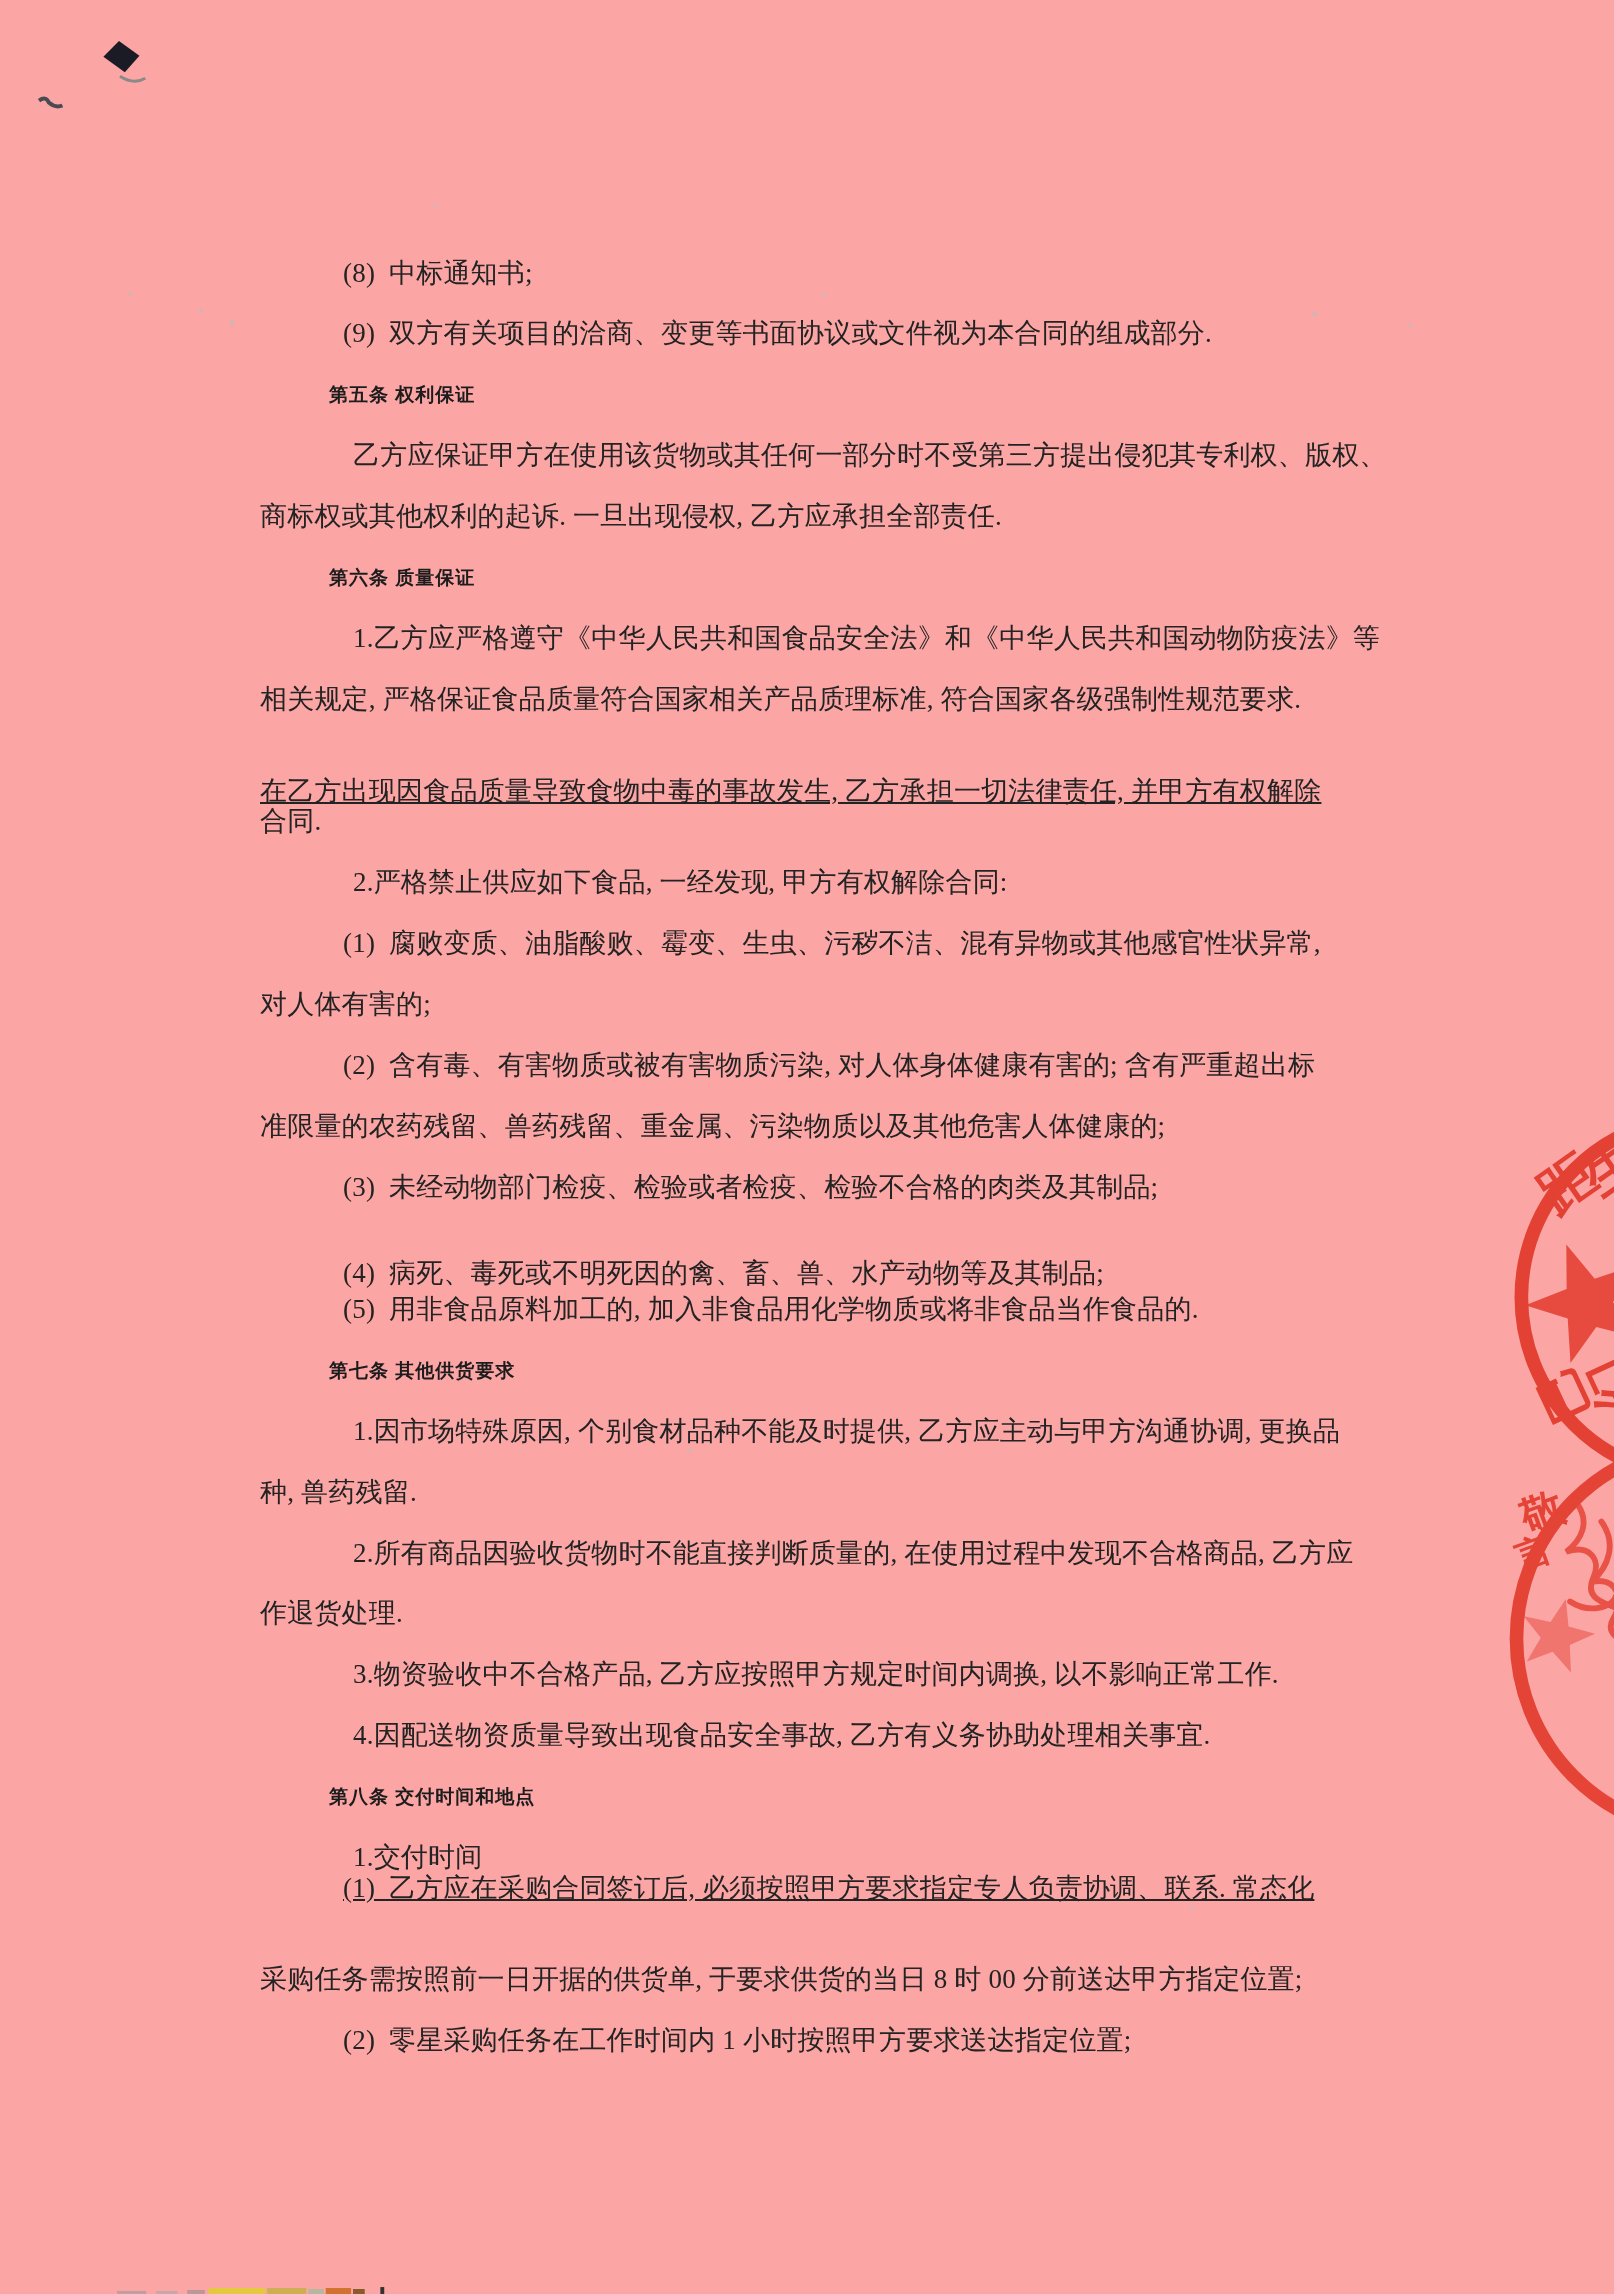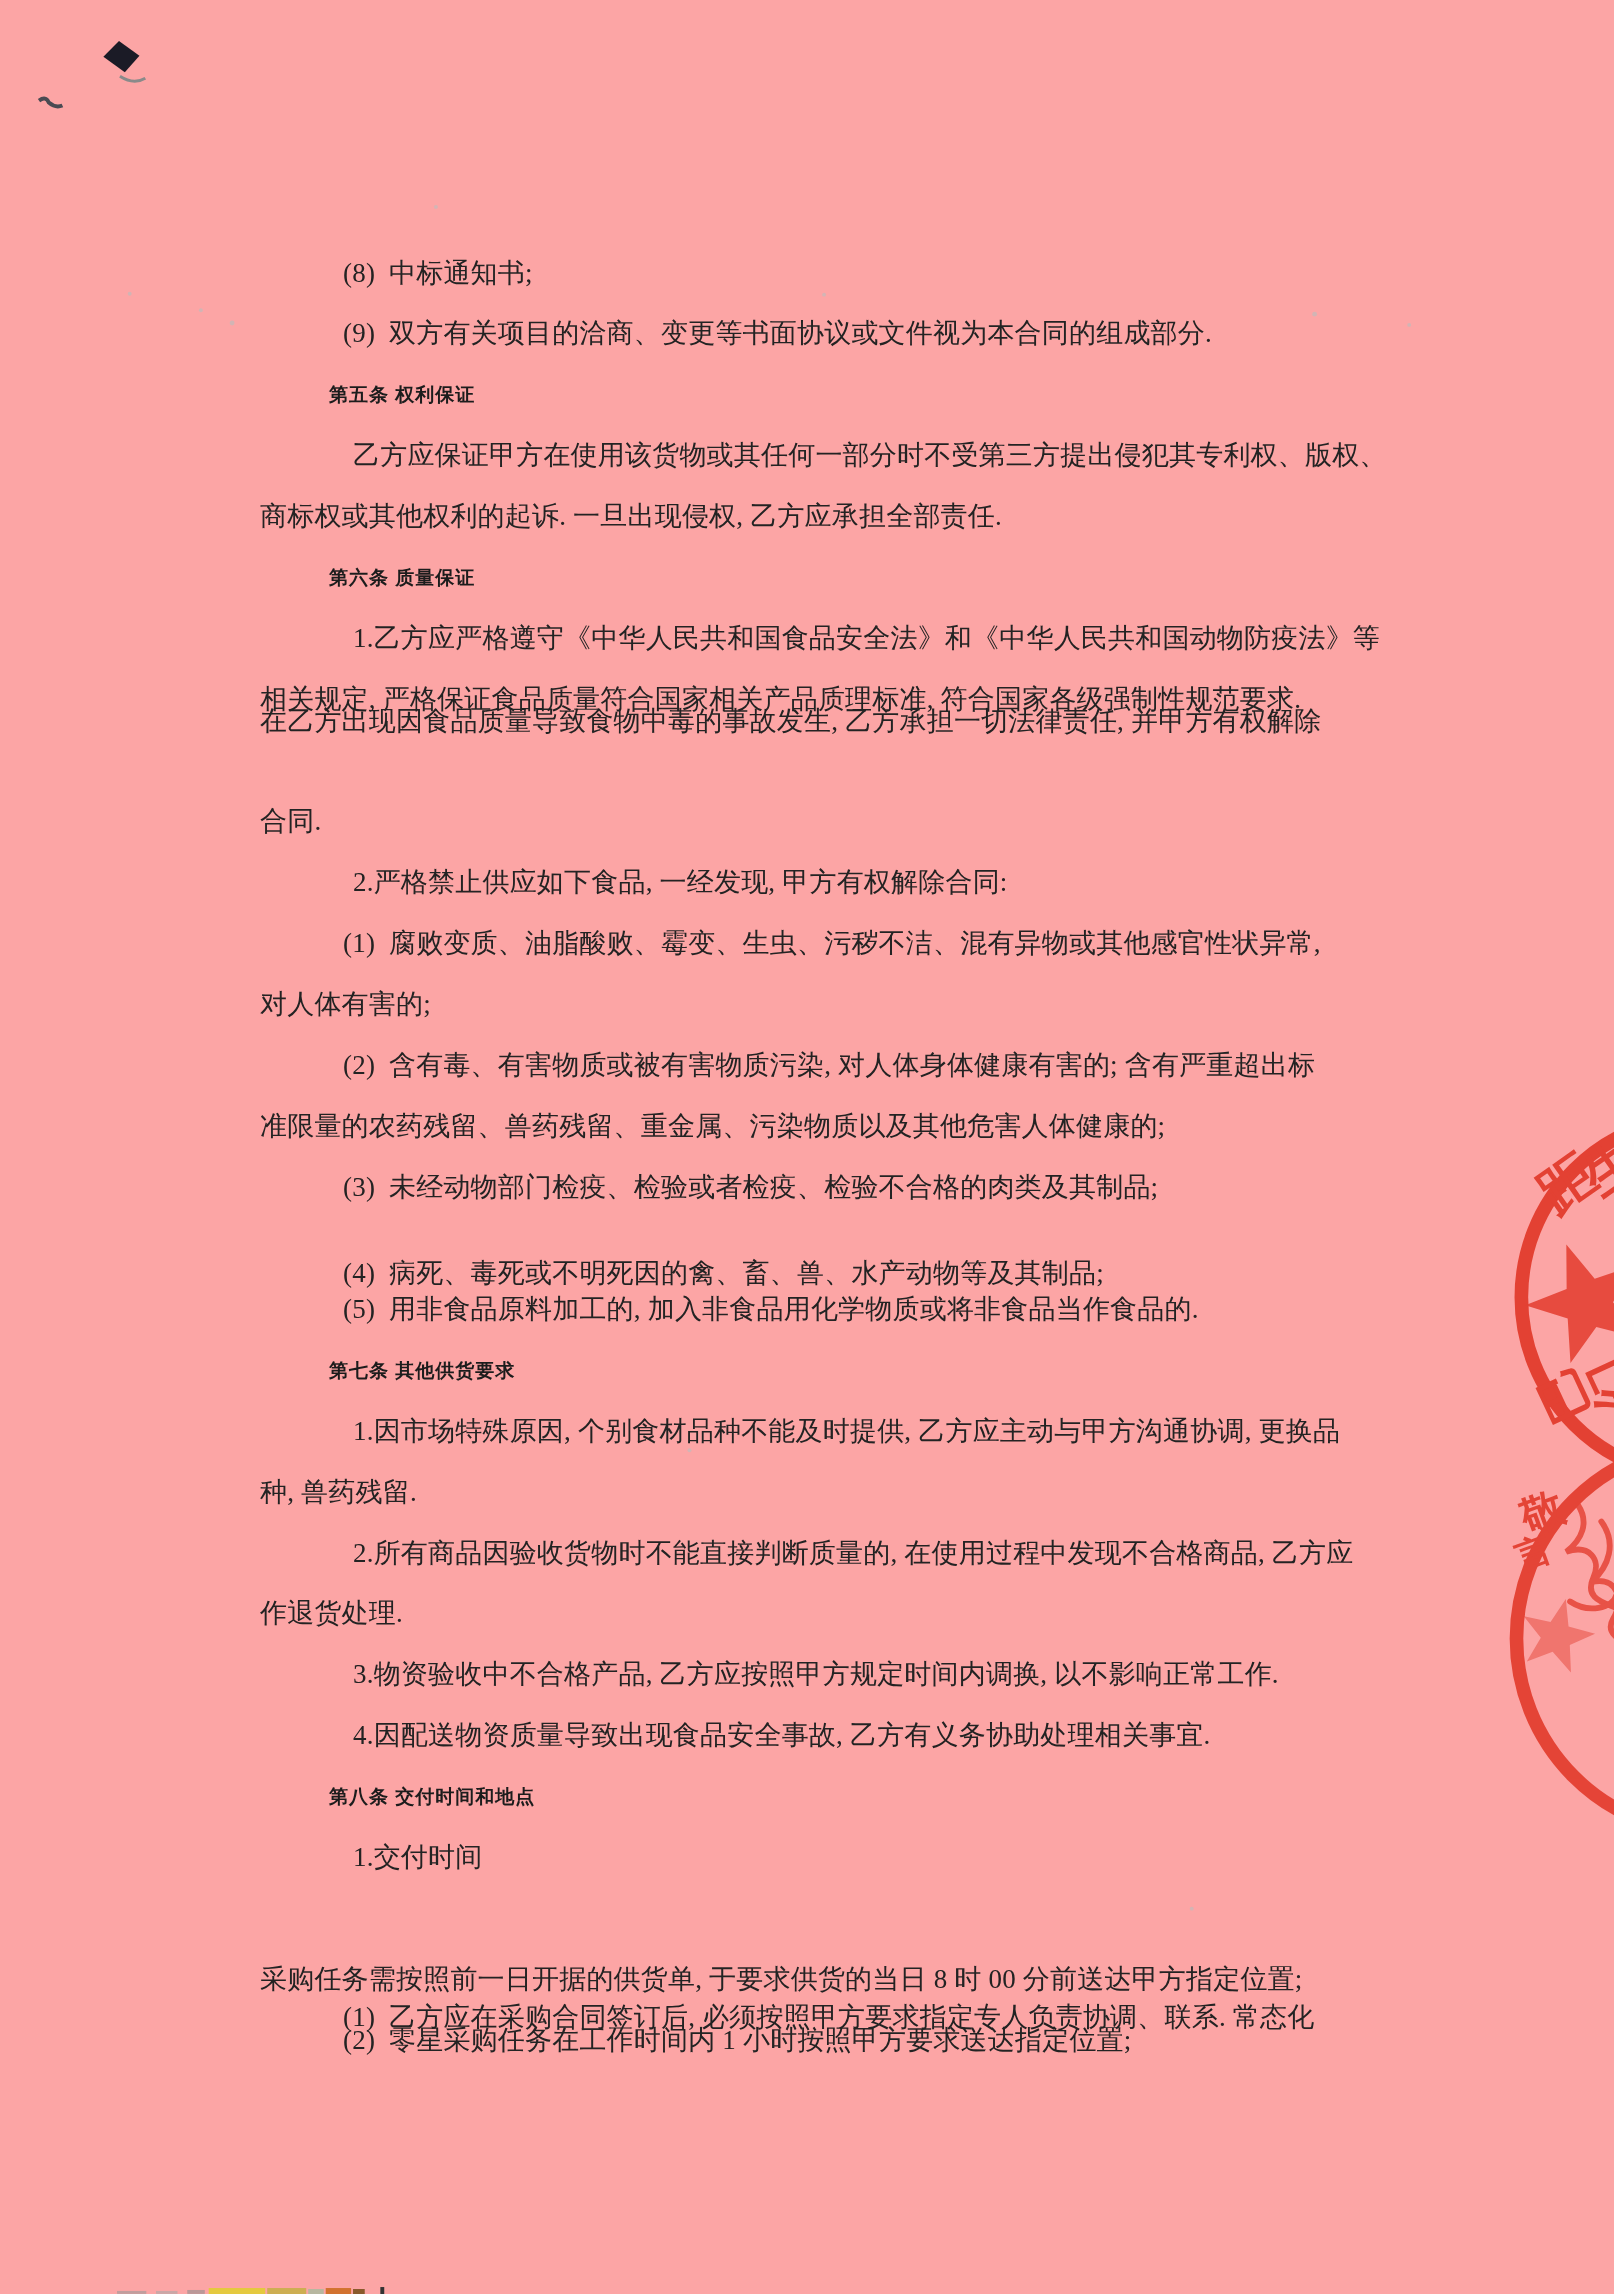--- a/index.html
+++ b/index.html
@@ -34,40 +34,40 @@
 
   <div id="lines">
       <div class="line t-item" style="top: 256px;">(8)  中标通知书;</div>
       <div class="line t-item" style="top: 316px;">(9)  双方有关项目的洽商、变更等书面协议或文件视为本合同的组成部分.</div>
       <div class="line t-heading" style="top: 377px;">第五条 权利保证</div>
       <div class="line t-para" style="top: 438px;">乙方应保证甲方在使用该货物或其任何一部分时不受第三方提出侵犯其专利权、版权、</div>
       <div class="line t-margin" style="top: 499px;">商标权或其他权利的起诉. 一旦出现侵权, 乙方应承担全部责任.</div>
       <div class="line t-heading" style="top: 560px;">第六条 质量保证</div>
       <div class="line t-para" style="top: 621px;">1.乙方应严格遵守《中华人民共和国食品安全法》和《中华人民共和国动物防疫法》等</div>
       <div class="line t-margin" style="top: 682px;">相关规定, 严格保证食品质量符合国家相关产品质理标准, 符合国家各级强制性规范要求.</div>
-      <div class="line t-margin" style="top: 704px;">在乙方出现因食品质量导致食物中毒的事故发生, 乙方承担一切法律责任, 并甲方有权解除</div>
+      <div class="line t-margin" style="top: 774px; text-decoration: underline;">在乙方出现因食品质量导致食物中毒的事故发生, 乙方承担一切法律责任, 并甲方有权解除</div>
       <div class="line t-margin" style="top: 804px;">合同.</div>
       <div class="line t-para" style="top: 865px;">2.严格禁止供应如下食品, 一经发现, 甲方有权解除合同:</div>
       <div class="line t-item" style="top: 926px;">(1)  腐败变质、油脂酸败、霉变、生虫、污秽不洁、混有异物或其他感官性状异常,</div>
       <div class="line t-margin" style="top: 987px;">对人体有害的;</div>
       <div class="line t-item" style="top: 1048px;">(2)  含有毒、有害物质或被有害物质污染, 对人体身体健康有害的; 含有严重超出标</div>
       <div class="line t-margin" style="top: 1109px;">准限量的农药残留、兽药残留、重金属、污染物质以及其他危害人体健康的;</div>
       <div class="line t-item" style="top: 1170px;">(3)  未经动物部门检疫、检验或者检疫、检验不合格的肉类及其制品;</div>
       <div class="line t-item" style="top: 1256px;">(4)  病死、毒死或不明死因的禽、畜、兽、水产动物等及其制品;</div>
       <div class="line t-item" style="top: 1292px;">(5)  用非食品原料加工的, 加入非食品用化学物质或将非食品当作食品的.</div>
       <div class="line t-heading" style="top: 1353px;">第七条 其他供货要求</div>
       <div class="line t-para" style="top: 1414px;">1.因市场特殊原因, 个别食材品种不能及时提供, 乙方应主动与甲方沟通协调, 更换品</div>
       <div class="line t-margin" style="top: 1475px;">种, 兽药残留.</div>
       <div class="line t-para" style="top: 1536px;">2.所有商品因验收货物时不能直接判断质量的, 在使用过程中发现不合格商品, 乙方应</div>
       <div class="line t-margin" style="top: 1596px;">作退货处理.</div>
       <div class="line t-para" style="top: 1657px;">3.物资验收中不合格产品, 乙方应按照甲方规定时间内调换, 以不影响正常工作.</div>
       <div class="line t-para" style="top: 1718px;">4.因配送物资质量导致出现食品安全事故, 乙方有义务协助处理相关事宜.</div>
       <div class="line t-heading" style="top: 1779px;">第八条 交付时间和地点</div>
       <div class="line t-para" style="top: 1840px;">1.交付时间</div>
-      <div class="line t-item" style="top: 2000px;">(1)  乙方应在采购合同签订后, 必须按照甲方要求指定专人负责协调、联系. 常态化</div>
+      <div class="line t-item" style="top: 1871px; text-decoration: underline;">(1)  乙方应在采购合同签订后, 必须按照甲方要求指定专人负责协调、联系. 常态化</div>
       <div class="line t-margin" style="top: 1962px;">采购任务需按照前一日开据的供货单, 于要求供货的当日 8 时 00 分前送达甲方指定位置;</div>
       <div class="line t-item" style="top: 2023px;">(2)  零星采购任务在工作时间内 1 小时按照甲方要求送达指定位置;</div>
     </div>
 
   <svg class="overlay" width="1614" height="2295" viewBox="0 0 1655 2353">
 
     <g opacity="0.93">
       <circle cx="1745" cy="1330" r="185" fill="none" stroke-width="14" stroke="#e23a2b"></circle>
       <path d="M0,-64 L15.3,-21 L60.9,-19.8 L24.7,8 L37.6,51.8 L0,26 L-37.6,51.8 L-24.7,8 L-60.9,-19.8 L-15.3,-21 Z" transform="translate(1628,1336) rotate(-20)" opacity="0.9" fill="#e23a2b"></path>
       <text x="1595" y="1245" font-size="56" font-weight="700" transform="rotate(-35 1595 1245)" fill="#e23a2b">距</text>

